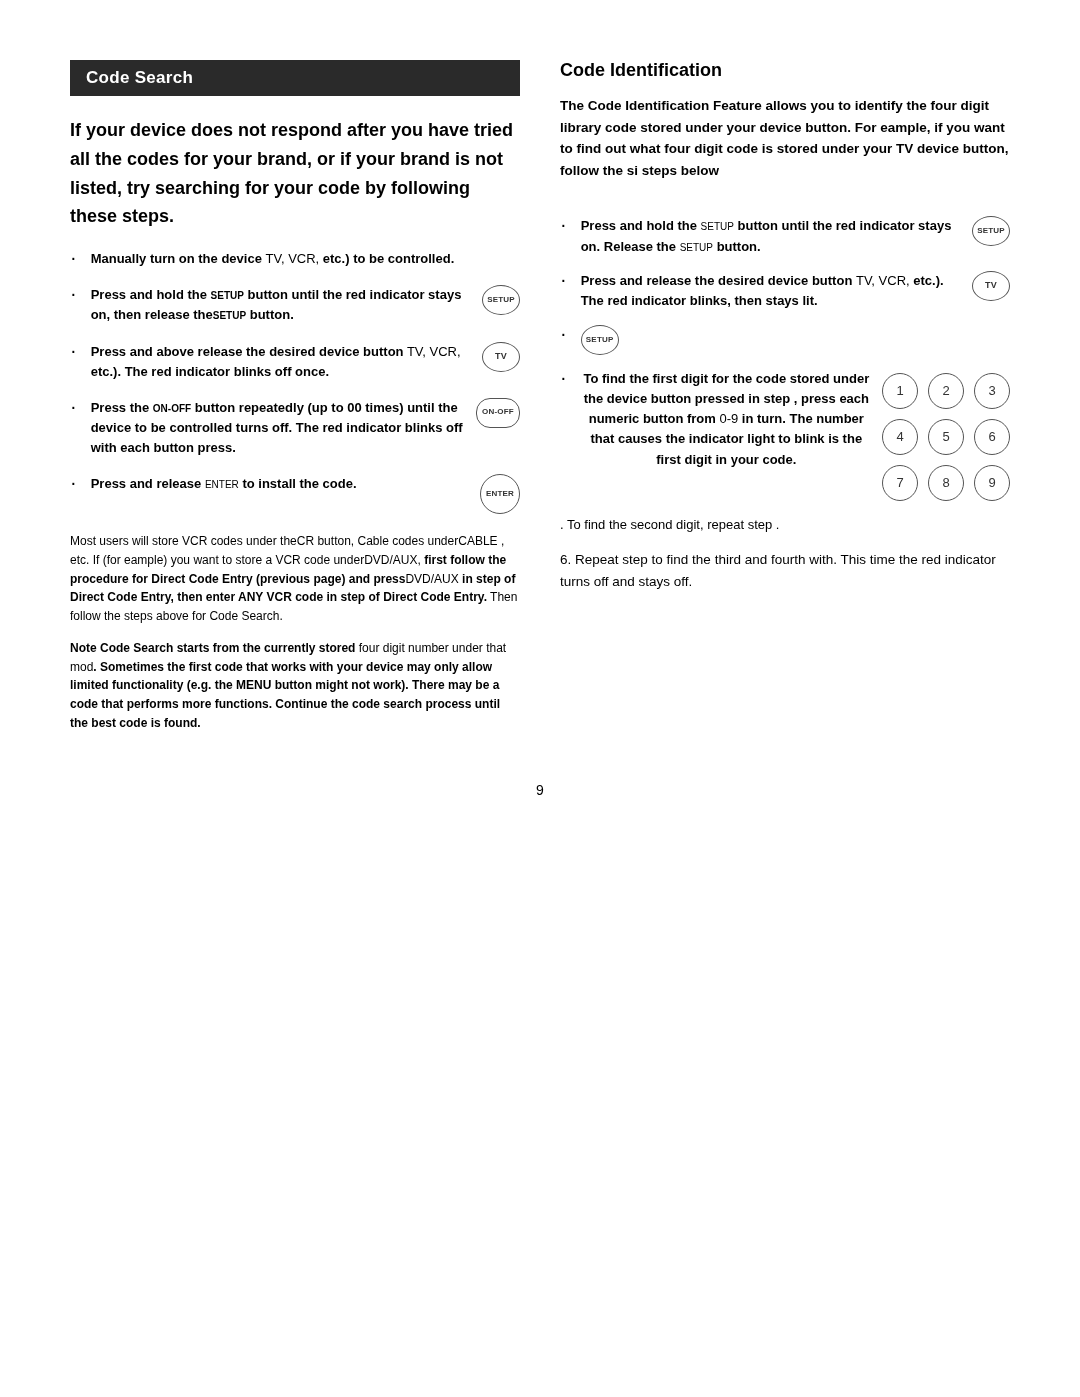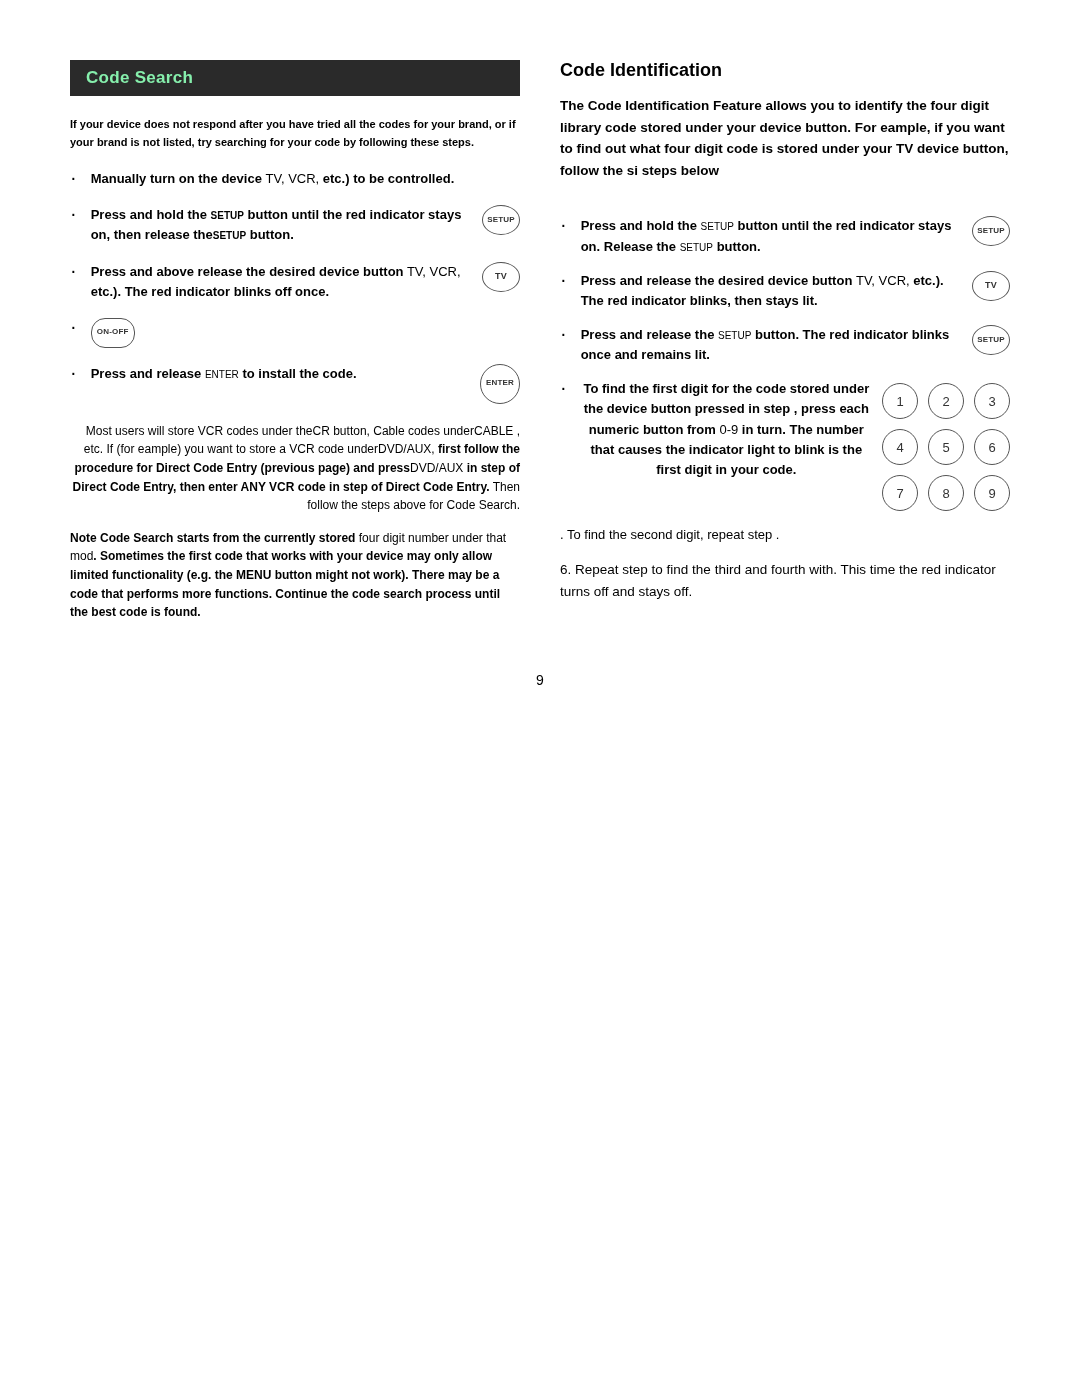--- a/index.html
+++ b/index.html
@@ -20,30 +20,30 @@
     .left-col {
       flex: 1;
       min-width: 0;
     }
     .right-col {
       flex: 1;
       min-width: 0;
     }
     .section-header {
       background: #2a2a2a;
-      color: #86efac;
+      color: #ffffff;
       font-size: 17px;
       font-weight: bold;
       padding: 8px 16px;
       margin-bottom: 20px;
       letter-spacing: 0.3px;
     }
     .intro-bold {
       font-weight: bold;
-      font-size: 11px;
+      font-size: 18px;
       margin-bottom: 18px;
       line-height: 1.6;
     }
     .step-item {
       display: flex;
       align-items: flex-start;
       margin-bottom: 16px;
       gap: 10px;
     }
     .step-text {
@@ -83,21 +83,20 @@
     .button-icon.enter-btn {
       width: 40px;
       height: 40px;
       border-radius: 50%;
     }
     .note-text {
       font-size: 12px;
       line-height: 1.55;
       margin-top: 18px;
       margin-bottom: 14px;
-      text-align: right;
     }
     .note-text strong {
       font-weight: bold;
     }
     .note-section {
       font-size: 12px;
       line-height: 1.55;
       margin-top: 10px;
     }
     .note-section strong {
@@ -207,20 +206,21 @@
     <div class="step-item">
       <span class="bullet-dot">·</span>
       <span class="step-text"><b>Press and  above  release the desired device button</b> TV, VCR, <b>etc.). The red indicator blinks off once.</b></span>
       <div class="button-icon oval">
           <span style="font-size:9px;font-weight:bold;">TV</span>
         </div>
     </div>
 
     <div class="step-item">
       <span class="bullet-dot">·</span>
+      <span class="step-text"><b>Press the</b> <span style="font-size:10px;font-variant:small-caps;font-weight:bold;">ON-OFF</span> <b>button repeatedly (up to 00 times) until the device to be controlled turns off. The red indicator blinks off with each button press.</b></span>
       <div class="button-icon onoff">
           <span style="font-size:8px;font-weight:bold;">ON-OFF</span>
         </div>
     </div>
 
     <div class="step-item">
       <span class="bullet-dot">·</span>
       <span class="step-text"><b>Press and release</b> <span style="font-size:10px;font-variant:small-caps;">ENTER</span> <b>to install the code.</b></span>
       <div class="button-icon enter-btn">
           <span style="font-size:8px;font-weight:bold;">ENTER</span>
@@ -249,21 +249,20 @@
     <div class="right-step-item">
       <span class="bullet-dot">·</span>
       <span class="right-step-text"><b>Press and release the desired device button </b>TV, VCR, <b>etc.). The red indicator blinks, then stays lit.</b></span>
       <div class="button-icon oval">
           <span style="font-size:9px;font-weight:bold;">TV</span>
         </div>
     </div>
 
     <div class="right-step-item">
       <span class="bullet-dot">·</span>
-      <span class="right-step-text"><b>Press and release the</b> <span style="font-size:10px;font-variant:small-caps;">SETUP</span> <b>button. The red indicator blinks once and remains lit.</b></span>
       <div class="button-icon oval">
           <span style="font-size:8px;font-weight:bold;">SETUP</span>
         </div>
     </div>
 
     <div class="find-digit-step">
       <span class="bullet-dot">·</span>
       <span class="find-digit-text"><b>To find the first digit for the code stored under the device button pressed in step , press each numeric button from</b> 0-9 <b>in turn. The number that causes the indicator light to blink is the first digit in your code.</b></span>
       <div class="numeric-buttons-section">
         <div class="numeric-row">

